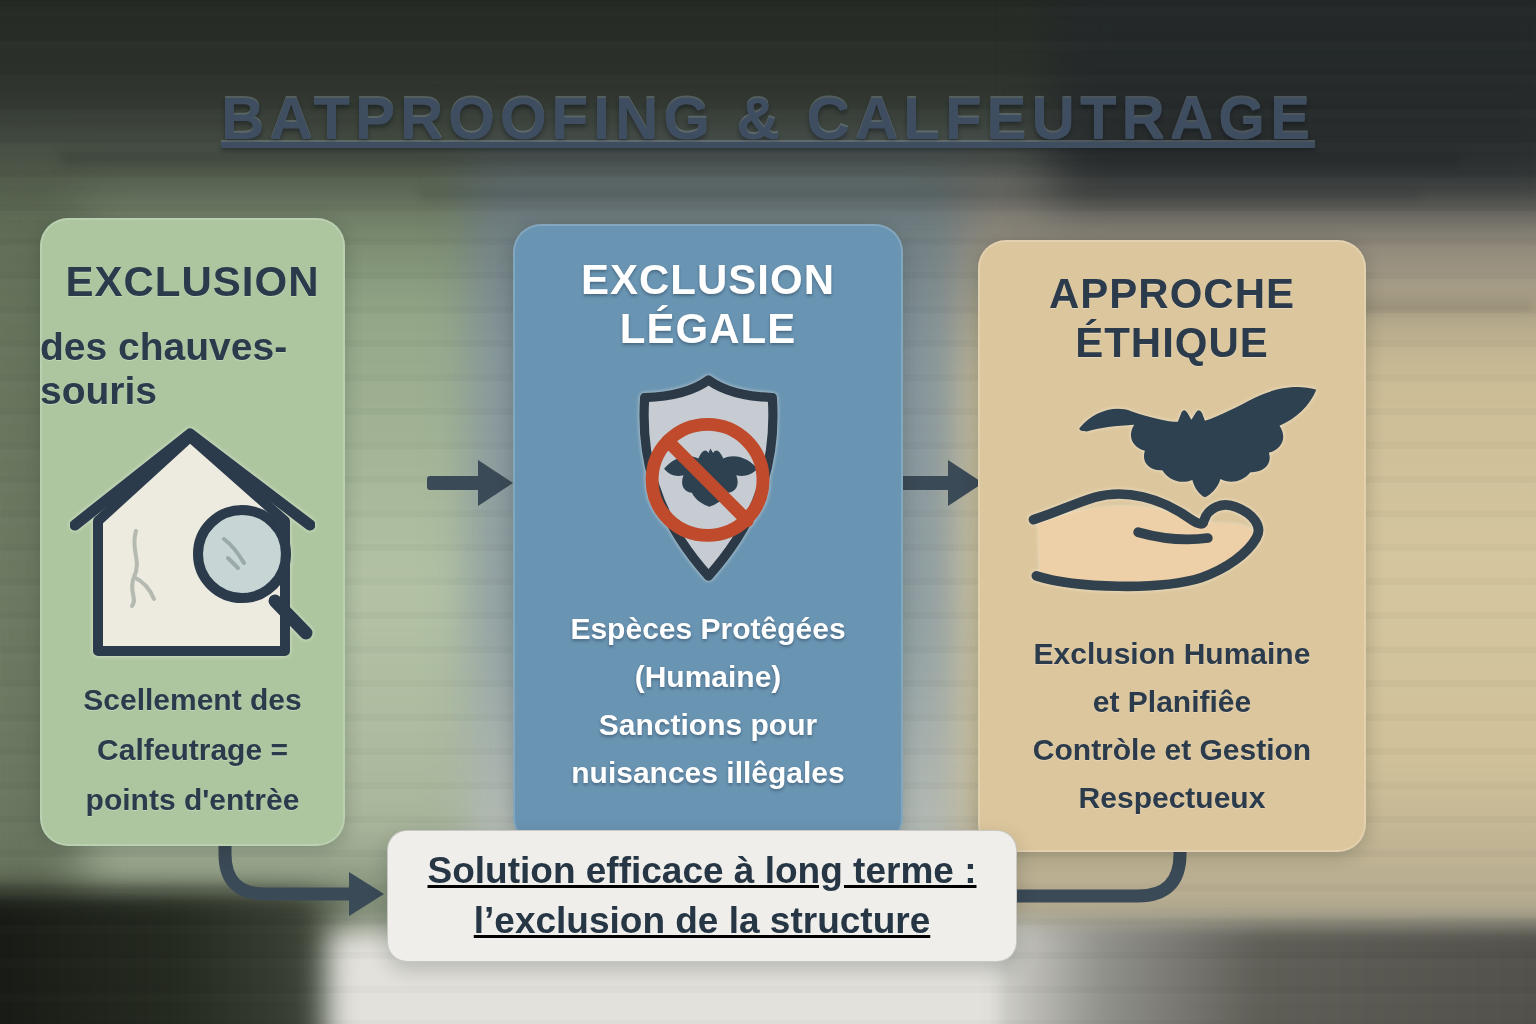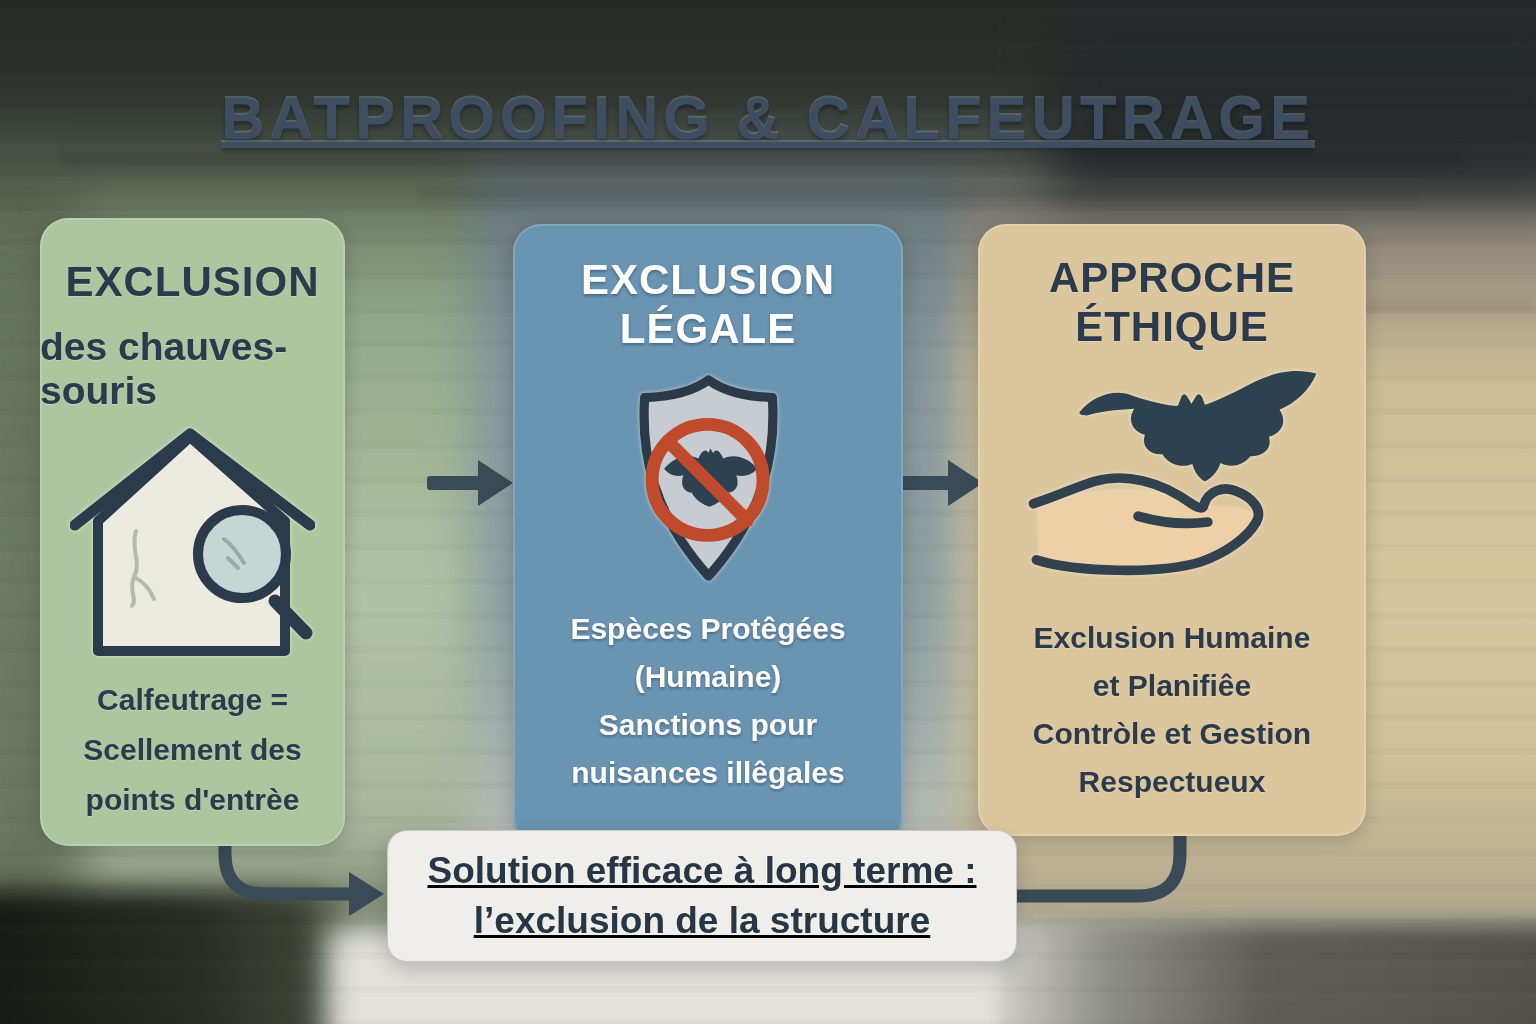--- a/index.html
+++ b/index.html
@@ -40,21 +40,21 @@
     text-shadow:0 -2px 0 rgba(160,180,192,.32),0 3px 4px rgba(15,20,26,.45);
     text-decoration:underline;
   }
   
   .card{
     position:absolute;border-radius:28px;display:flex;flex-direction:column;align-items:center;
     box-shadow:0 4px 18px rgba(20,30,25,.22), inset 0 0 0 2px rgba(255,255,255,.18);
   }
   .card--exclusion{left:40px;top:218px;width:305px;height:588px;background:var(--card-green,#adc6a0);padding-top:40px;}
   .card--legal{left:513px;top:224px;width:390px;height:590px;background:var(--card-blue,#6994b2);padding-top:32px;}
-  .card--ethique{left:978px;top:224px;width:388px;height:582px;background:var(--card-tan,#dcc69d);padding-top:30px;}
+  .card--ethique{left:978px;top:240px;width:388px;height:582px;background:var(--card-tan,#dcc69d);padding-top:30px;}
   .heading{font-weight:bold;font-size:42px;line-height:1.16;letter-spacing:1px;text-align:center;}
   .heading--dark{color:var(--navy,#2b3b4c);text-shadow:0 1px 0 rgba(255,255,255,.25);}
   .heading--light{color:#ffffff;text-shadow:0 2px 3px rgba(25,40,55,.38);}
   .subheading{font-weight:bold;font-size:39px;margin-top:18px;color:var(--navy,#2b3b4c);text-shadow:0 1px 0 rgba(255,255,255,.25);}
   .card-icon{display:block;filter:drop-shadow(0 0 2px rgba(250,246,232,.65));}
   .card--exclusion .card-icon{margin-top:14px;}
   .card--legal .card-icon{margin-top:14px;}
   .card--ethique .card-icon{margin-top:4px;}
   .card-body{margin-top:16px;text-align:center;font-weight:bold;font-size:30px;}
   .card--exclusion .card-body{line-height:50px;color:var(--navy,#2b3b4c);text-shadow:0 1px 0 rgba(255,255,255,.25);}
@@ -121,22 +121,22 @@
     <div class="subheading">des chauves-souris</div>
     <svg class="card-icon" width="245" height="232" viewBox="0 0 245 232">
       <path d="M28,94 L120,10 L215,94 L215,224 L28,224 Z" fill="#edeadf" stroke="var(--navy,#2b3b4c)" stroke-width="10" stroke-linejoin="round"></path>
       <path d="M5,98 L120,7 L240,98" fill="none" stroke="var(--navy,#2b3b4c)" stroke-width="11" stroke-linecap="round" stroke-linejoin="round"></path>
       <path d="M66,104 C60,122 72,134 64,150 C58,164 68,172 62,179 M64,150 C72,154 80,162 84,172" fill="none" stroke="#b4bab0" stroke-width="4" stroke-linecap="round"></path>
       <circle cx="172" cy="127" r="44" fill="#c3d2d3" fill-opacity="0.92" stroke="var(--navy,#2b3b4c)" stroke-width="10"></circle>
       <path d="M154,112 C162,118 168,126 174,136 M158,131 l10,10" fill="none" stroke="#99aaa9" stroke-width="4" stroke-linecap="round"></path>
       <line x1="205" y1="174" x2="236" y2="206" stroke="var(--navy,#2b3b4c)" stroke-width="13" stroke-linecap="round"></line>
     </svg>
     <div class="card-body">
+      <div>Scellement des</div>
       <div>Calfeutrage =</div>
-      <div>Scellement des</div>
       <div>points d'entrèe</div>
     </div>
   </section>
 
   <section class="card card--legal">
     <div class="heading heading--light">EXCLUSION</div>
     <div class="heading heading--light">LÉGALE</div>
     <svg class="card-icon" width="195" height="222" viewBox="0 0 210 240">
       <path d="M105,14 C90,25 66,32 36,33 C32,92 44,158 105,226 C166,158 178,92 174,33 C144,32 120,25 105,14 Z" fill="#c6ccd1" stroke="#2c3a47" stroke-width="10" stroke-linejoin="round"></path>
       <path d="M57,110 C67,98 82,93 94,99 C98,90 102,88 105,93 L107,88 L110,93 C113,88 117,90 121,99 C133,93 148,98 158,110 C151,117 143,119 135,117 C139,127 135,135 126,136 C121,144 113,149 106,151 C99,149 91,144 87,136 C78,135 74,127 78,117 C70,119 63,117 57,110 Z" fill="var(--ink-dark,#2e4150)"></path>

